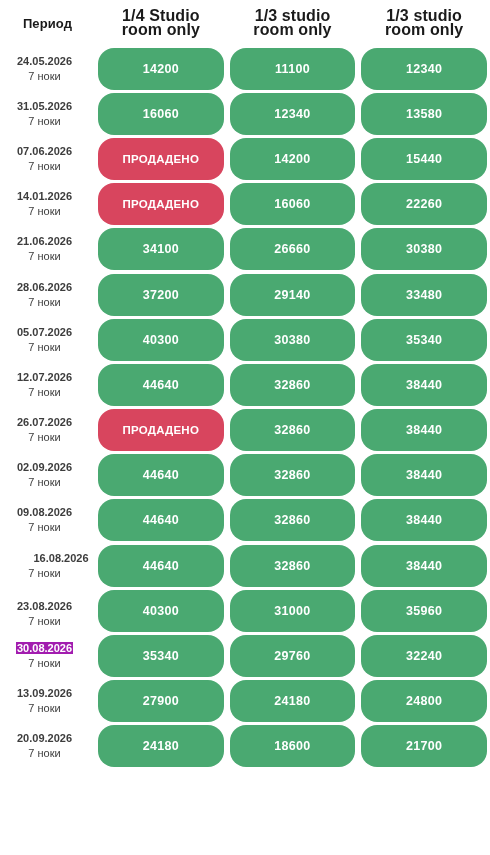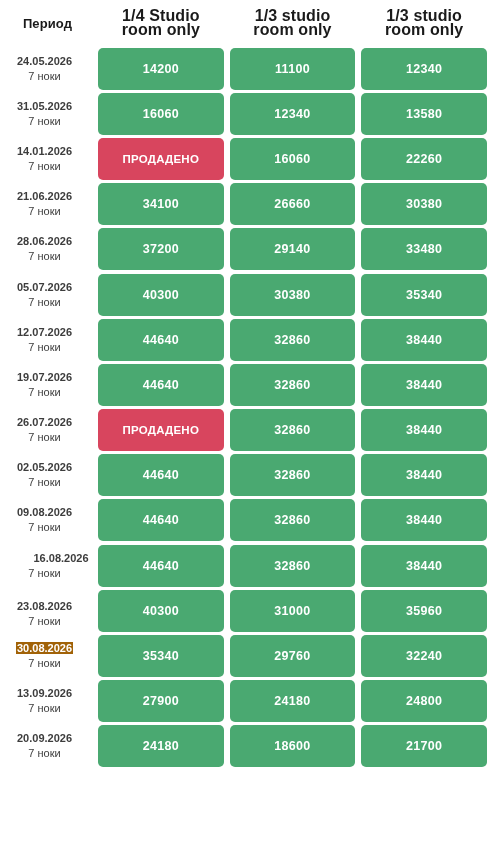--- a/index.html
+++ b/index.html
@@ -58,35 +58,35 @@
     padding: 0 6px 0 0;
     text-align: center;
     vertical-align: middle;
     color: #3d3d3d;
     font-size: 11px;
     line-height: 15px;
     white-space: nowrap;
   }
   .period-date { display: block; font-weight: bold; }
   .period-date.selected {
-    background: #a16207;
+    background: #a21caf;
     color: #ffffff;
     display: inline;
     padding: 0 1px;
   }
   .period-nights { display: block; }
 
   .price-cell {
     padding: 1.5px 3px;
     vertical-align: middle;
   }
 
   .chip {
     height: 42px;
-    border-radius: 5px;
+    border-radius: 16px;
     display: flex;
     align-items: center;
     justify-content: center;
     color: #ffffff;
     font-size: 12.5px;
     font-weight: bold;
     letter-spacing: .3px;
     user-select: none;
   }
   .chip.available { background: #4aa971; }
@@ -144,20 +144,37 @@
         <td class="price-cell">
           <div class="chip available">12340</div>
         </td>
         <td class="price-cell">
           <div class="chip available">13580</div>
         </td>
       </tr>
       <tr class="data-row">
         <td class="period-cell">
           <span style="display: block;">
+            <span class="period-date">07.06.2026</span>
+          </span>
+          <span class="period-nights">7 ноки</span>
+        </td>
+        <td class="price-cell">
+          <div class="chip sold">ПРОДАДЕНО</div>
+        </td>
+        <td class="price-cell">
+          <div class="chip available">14200</div>
+        </td>
+        <td class="price-cell">
+          <div class="chip available">15440</div>
+        </td>
+      </tr>
+      <tr class="data-row">
+        <td class="period-cell">
+          <span style="display: block;">
             <span class="period-date">14.01.2026</span>
           </span>
           <span class="period-nights">7 ноки</span>
         </td>
         <td class="price-cell">
           <div class="chip sold">ПРОДАДЕНО</div>
         </td>
         <td class="price-cell">
           <div class="chip available">16060</div>
         </td>
@@ -229,55 +246,38 @@
         <td class="price-cell">
           <div class="chip available">32860</div>
         </td>
         <td class="price-cell">
           <div class="chip available">38440</div>
         </td>
       </tr>
       <tr class="data-row">
         <td class="period-cell">
           <span style="display: block;">
-            <span class="period-date">19.07.2026</span>
-          </span>
-          <span class="period-nights">7 ноки</span>
-        </td>
-        <td class="price-cell">
-          <div class="chip available">44640</div>
-        </td>
-        <td class="price-cell">
-          <div class="chip available">32860</div>
-        </td>
-        <td class="price-cell">
-          <div class="chip available">38440</div>
-        </td>
-      </tr>
-      <tr class="data-row">
-        <td class="period-cell">
-          <span style="display: block;">
             <span class="period-date">26.07.2026</span>
           </span>
           <span class="period-nights">7 ноки</span>
         </td>
         <td class="price-cell">
           <div class="chip sold">ПРОДАДЕНО</div>
         </td>
         <td class="price-cell">
           <div class="chip available">32860</div>
         </td>
         <td class="price-cell">
           <div class="chip available">38440</div>
         </td>
       </tr>
       <tr class="data-row">
         <td class="period-cell">
           <span style="display: block;">
-            <span class="period-date">02.05.2026</span>
+            <span class="period-date">02.09.2026</span>
           </span>
           <span class="period-nights">7 ноки</span>
         </td>
         <td class="price-cell">
           <div class="chip available">44640</div>
         </td>
         <td class="price-cell">
           <div class="chip available">32860</div>
         </td>
         <td class="price-cell">

